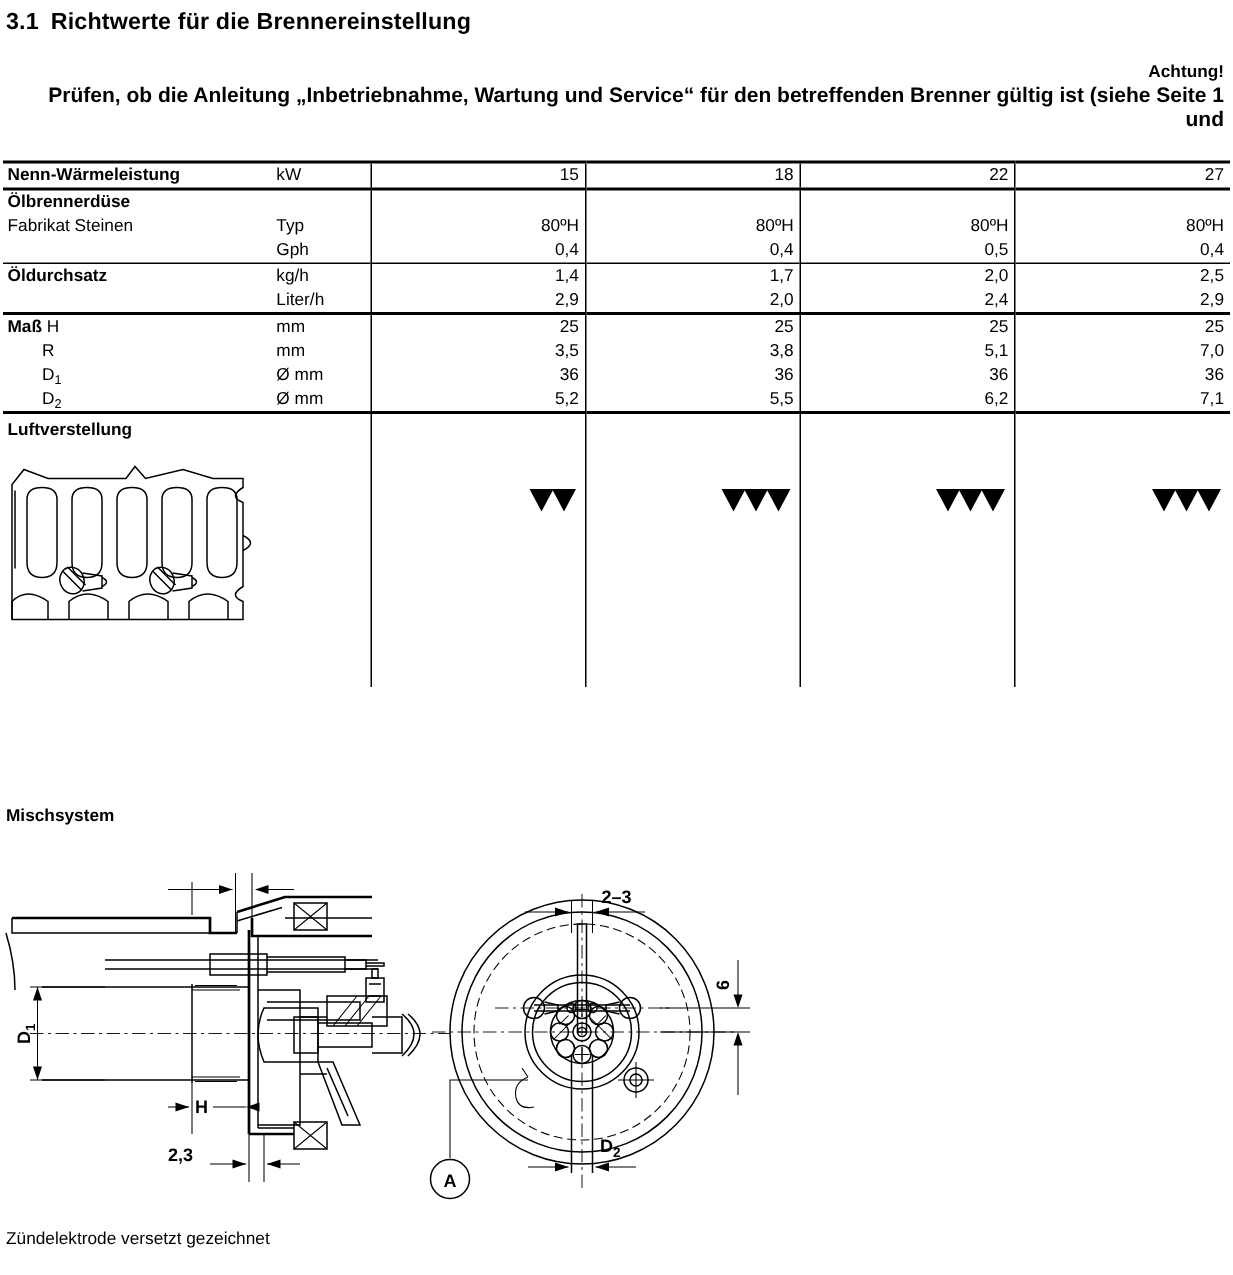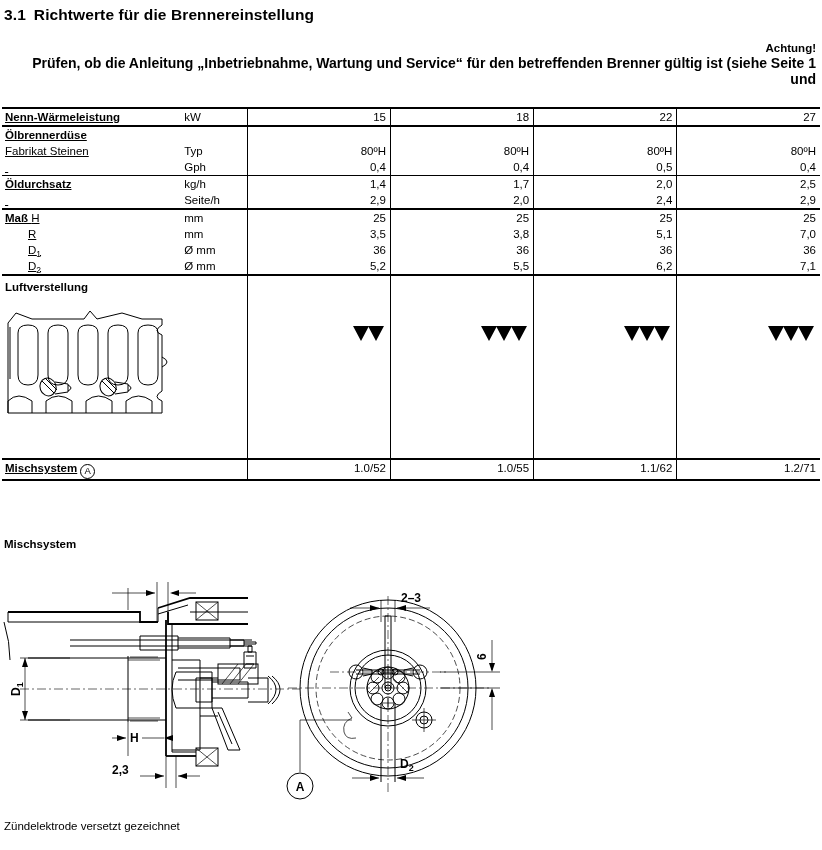--- a/index.html
+++ b/index.html
@@ -67,21 +67,20 @@
   
   .rule-thick { border-top: 2.5px solid #000; }
   .rule-thin  { border-top: 1.2px solid #000; }
 
   .trow { position: relative; }
 
   
   .lbl {
     padding-left: 3px;
     line-height: 16px;
-    text-decoration: underline;
   }
   .lbl.bold { font-weight: bold; }
   .unit {
     padding-left: 12px;
     line-height: 16px;
   }
   .val {
     text-align: right;
     padding-right: 4px;
     line-height: 16px;
@@ -272,21 +271,21 @@
   </tr>
 
 
   <tr class="trow">
     <td class="rule-thin cellpad">
       <div class="lbl bold">Öldurchsatz</div>
       <div class="lbl" style="height:16px">&nbsp;</div>
     </td>
     <td class="rule-thin cellpad">
       <div class="unit">kg/h</div>
-      <div class="unit">Seite/h</div>
+      <div class="unit">Liter/h</div>
     </td>
     <td class="rule-thin vsep cellpad">
       <div class="val">1,4</div>
       <div class="val">2,9</div>
     </td>
     <td class="rule-thin vsep cellpad">
       <div class="val">1,7</div>
       <div class="val">2,0</div>
     </td>
     <td class="rule-thin vsep cellpad">
@@ -403,38 +402,20 @@
     </td>
     <td class="rule-thick vsep">
       <div class="tri-cell">
         <span class="tri-group">
           <span class="tri"></span><span class="tri"></span><span class="tri"></span>
         </span>
       </div>
     </td>
   </tr>
 
-  <tr class="trow">
-    <td class="rule-thick cellpad" style="border-bottom:2.5px solid #000">
-      <div class="lbl bold"><span>Mischsystem</span><span class="circA">A</span></div>
-    </td>
-    <td class="rule-thick cellpad" style="border-bottom:2.5px solid #000"></td>
-    <td class="rule-thick vsep cellpad" style="border-bottom:2.5px solid #000">
-          <div class="val">1.0/52</div>
-        </td>
-    <td class="rule-thick vsep cellpad" style="border-bottom:2.5px solid #000">
-          <div class="val">1.0/55</div>
-        </td>
-    <td class="rule-thick vsep cellpad" style="border-bottom:2.5px solid #000">
-          <div class="val">1.1/62</div>
-        </td>
-    <td class="rule-thick vsep cellpad" style="border-bottom:2.5px solid #000">
-          <div class="val">1.2/71</div>
-        </td>
-  </tr>
 </tbody>
   </table>
 
 <div class="mischsystem-caption">Mischsystem</div>
 
 <div class="drawing-area">
   <svg width="822" height="250" viewBox="0 0 822 250">
 
     <g>
 

